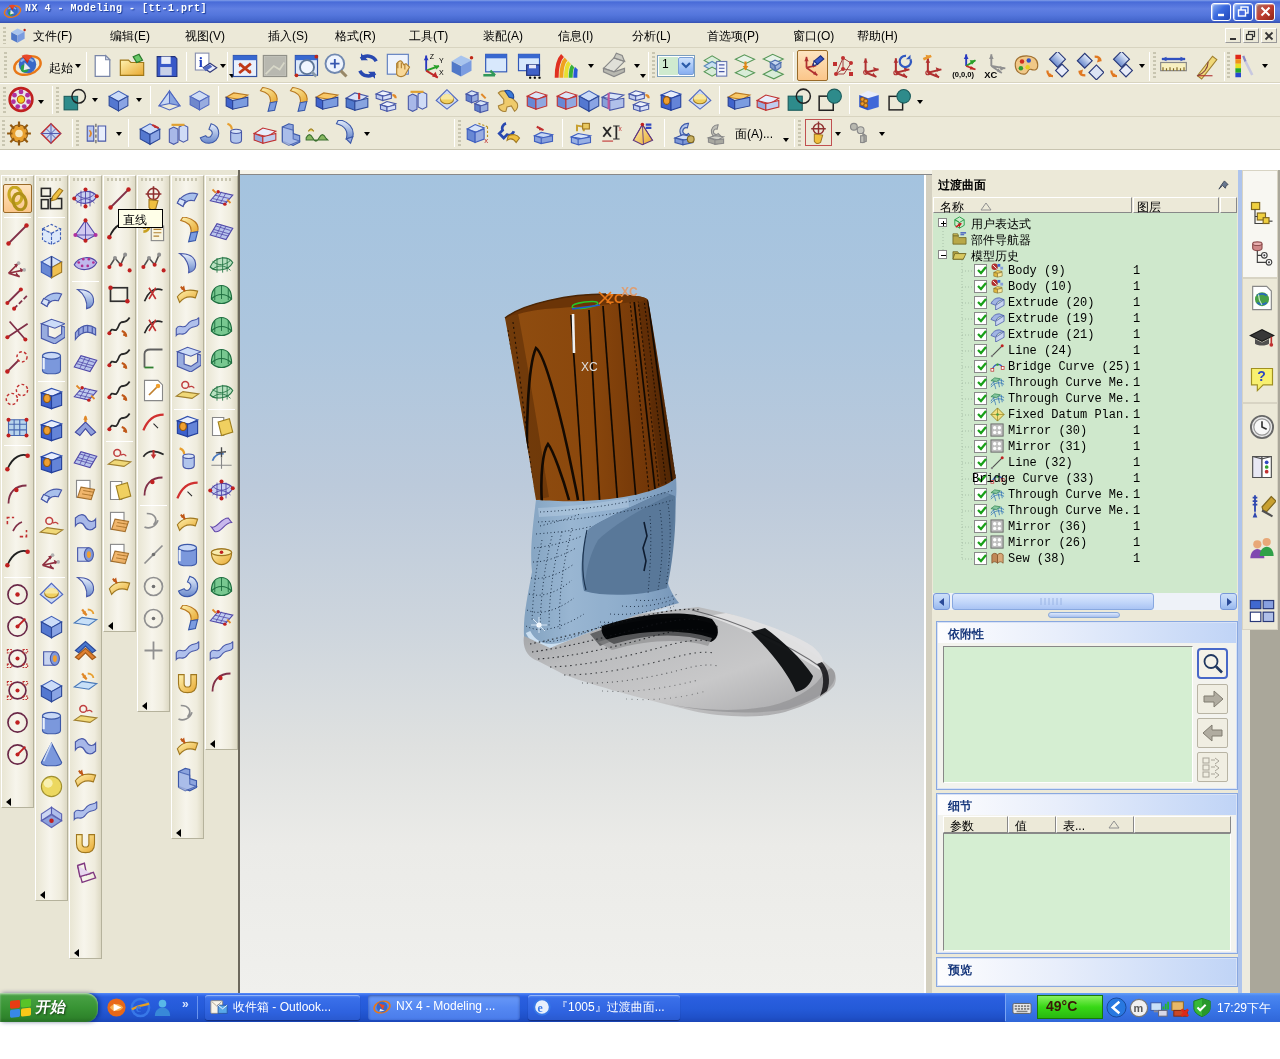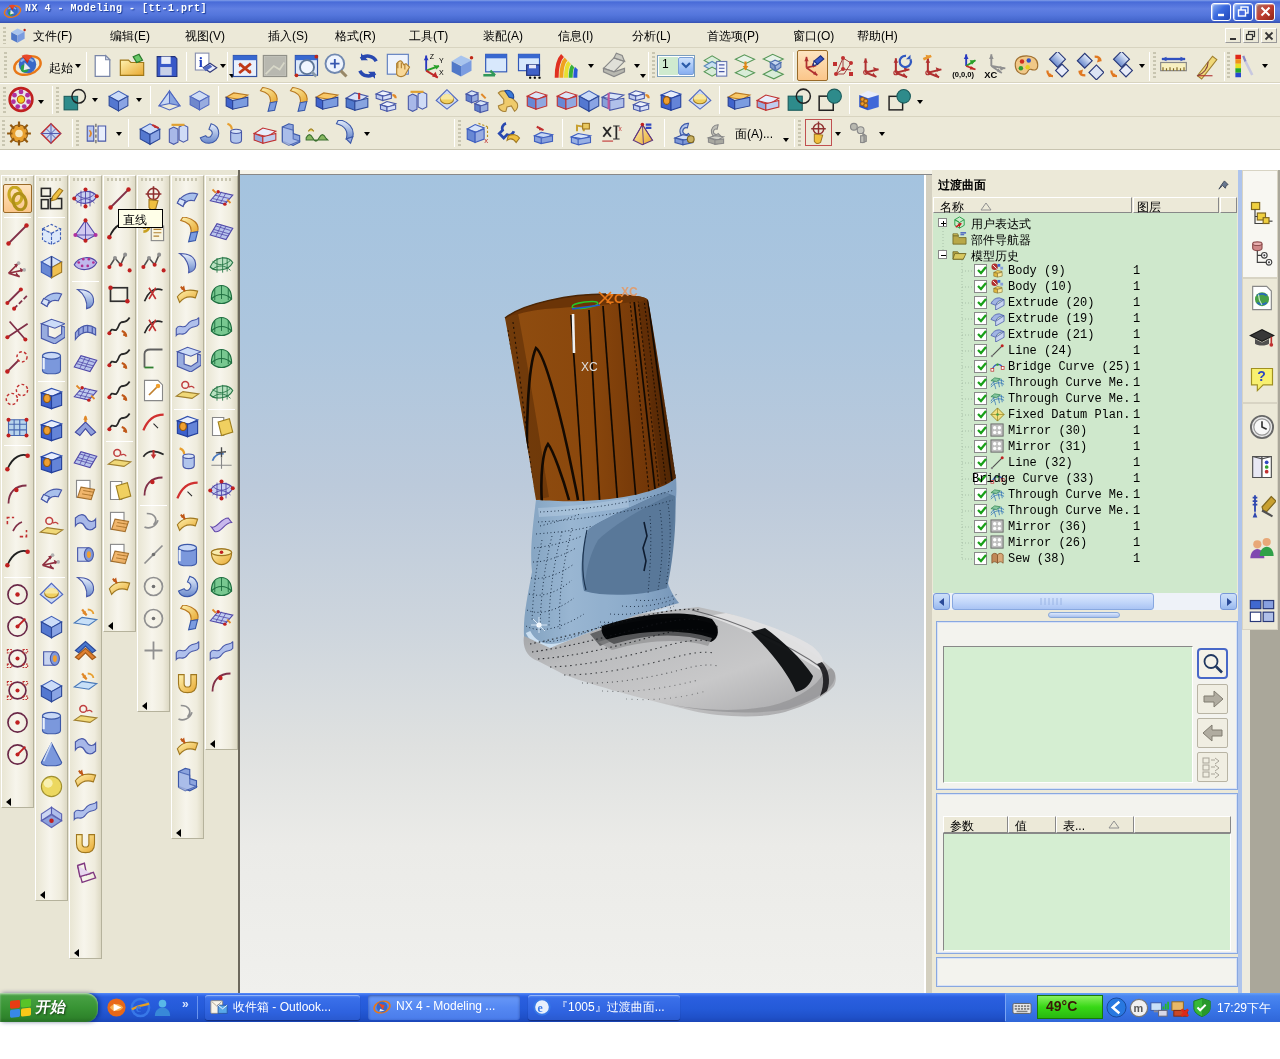--- a/index.html
+++ b/index.html
@@ -2175,50 +2175,53 @@
     <svg class="ab" style="left:1224px;top:597px" width="10" height="10">
       <path d="M3 1l5 4-5 4z" fill="#2a4a98"></path>
     </svg>
     <div class="ab" style="left:952px;top:593px;width:202px;height:17px;border-radius:3px;background:linear-gradient(180deg,#dce8fc 0,#c4d8fa 50%,#aac4f4 100%);border:1px solid #88a8e0"></div>
     <svg class="ab" style="left:1040px;top:597px" width="26" height="9">
       <path d="M1 1v7M5 1v7M9 1v7M13 1v7M17 1v7M21 1v7" stroke="#9ab4e4"></path>
     </svg>
     <div class="ab" style="left:932px;top:610px;width:310px;height:11px;background:#ece9d8"></div>
     <div class="ab" style="left:1048px;top:612px;width:72px;height:6px;border-radius:3px;background:linear-gradient(180deg,#dce8fc,#a8c0ee);border:1px solid #88a8d8"></div>
     <div class="pframe" style="left:936px;top:621px;width:302px;height:169px"></div>
+    <div class="ab phead" style="left:938px;top:623px;width:298px">依附性</div>
     <div class="greenbox" style="left:943px;top:646px;width:250px;height:137px"></div>
     <div class="ab" style="left:1197px;top:648px;width:31px;height:31px;background:#f4f2e8;border:2px solid #4868c8;border-radius:4px"></div>
     <svg class="ic" style="left:1201px;top:651px" width="24" height="25">
       <use href="#s-mag2"></use>
     </svg>
     <div class="ab" style="left:1197px;top:684px;width:31px;height:30px;background:#f0eee2;border:1px solid #b8b4a4;border-radius:2px"></div>
     <svg class="ic" style="left:1201px;top:687px" width="24" height="24">
       <use href="#s-arrR"></use>
     </svg>
     <div class="ab" style="left:1197px;top:718px;width:31px;height:30px;background:#f0eee2;border:1px solid #b8b4a4;border-radius:2px"></div>
     <svg class="ic" style="left:1201px;top:721px" width="24" height="24">
       <use href="#s-arrL"></use>
     </svg>
     <div class="ab" style="left:1197px;top:752px;width:31px;height:30px;background:#f0eee2;border:1px solid #b8b4a4;border-radius:2px"></div>
     <svg class="ic" style="left:1201px;top:755px" width="24" height="24">
       <use href="#s-expandtree"></use>
     </svg>
     <div class="pframe" style="left:936px;top:793px;width:302px;height:161px"></div>
+    <div class="ab phead" style="left:938px;top:795px;width:298px">细节</div>
     <div class="greenbox" style="left:943px;top:833px;width:288px;height:118px"></div>
     <div class="ab" style="left:943px;top:816px;width:65px;height:17px;background:#ece9d8;border:1px solid #fff;border-right:1px solid #888;border-bottom:1px solid #888"></div>
     <div class="ab" style="left:950px;top:818px;font-size:12px">参数</div>
     <div class="ab" style="left:1008px;top:816px;width:48px;height:17px;background:#ece9d8;border:1px solid #fff;border-right:1px solid #888;border-bottom:1px solid #888"></div>
     <div class="ab" style="left:1015px;top:818px;font-size:12px">值</div>
     <div class="ab" style="left:1056px;top:816px;width:78px;height:17px;background:#ece9d8;border:1px solid #fff;border-right:1px solid #888;border-bottom:1px solid #888"></div>
     <div class="ab" style="left:1063px;top:818px;font-size:12px">表...</div>
     <div class="ab" style="left:1134px;top:816px;width:97px;height:17px;background:#ece9d8;border:1px solid #fff;border-right:1px solid #888;border-bottom:1px solid #888"></div>
     <svg class="ab" style="left:1108px;top:820px" width="12" height="9">
       <path d="M1 8L6 1l5 7z" fill="none" stroke="#909090"></path>
     </svg>
     <div class="pframe" style="left:936px;top:957px;width:302px;height:30px"></div>
+    <div class="ab phead" style="left:938px;top:959px;width:298px;height:26px">预览</div>
     <div class="ab" style="left:1250px;top:170px;width:30px;height:823px;background:#aaa79a"></div>
     <div class="ab" style="left:1242px;top:170px;width:8px;height:823px;background:#edebdf"></div>
     <div class="ab" style="left:1238px;top:170px;width:4px;height:823px;background:#aec4ec"></div>
     <div class="ab" style="left:1242px;top:170px;width:36px;height:108px;background:#f8f7f2;border:1px solid #d8d4c4"></div>
     <div class="ab" style="left:1242px;top:278px;width:36px;height:125px;background:#ece9d8;border:1px solid #d8d4c4"></div>
     <div class="ab" style="left:1242px;top:403px;width:36px;height:227px;background:#ece9d8;border:1px solid #d8d4c4"></div>
     <svg class="ic" style="left:1248px;top:199px" width="28" height="28">
       <use href="#s-treeyel"></use>
     </svg>
     <svg class="ic" style="left:1248px;top:239px" width="28" height="28">

